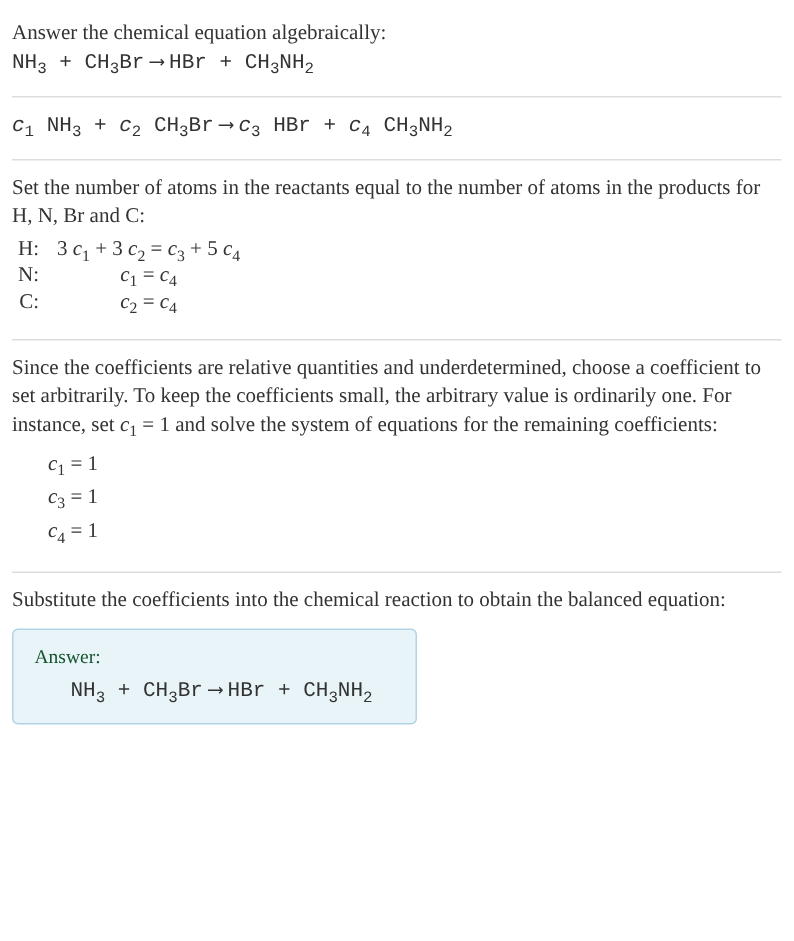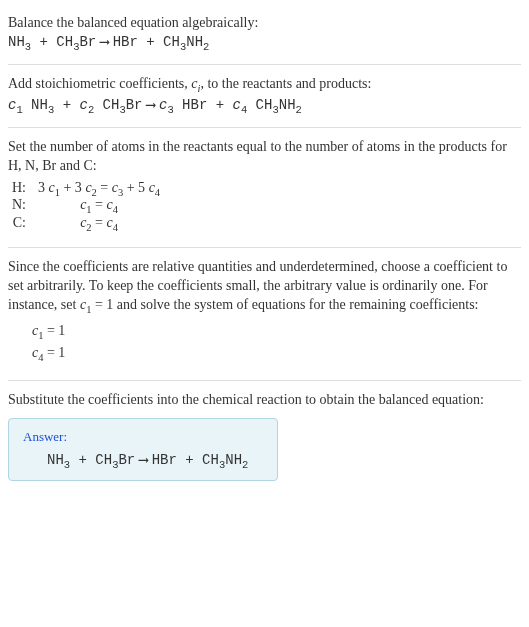--- a/index.html
+++ b/index.html
@@ -49,21 +49,21 @@
     .answer-box {
       background: #e8f4f8;
       border: 1px solid #b0d4e3;
       border-radius: 4px;
       padding: 10px 14px;
       margin-top: 8px;
       display: inline-block;
       min-width: 270px;
     }
     .answer-label {
-      color: #1d4ed8;
+      color: #14532d;
       font-size: 13px;
       margin-bottom: 6px;
     }
     .answer-eq {
       padding-left: 24px;
     }
     sub {
       font-size: 0.75em;
     }
     .chem {
@@ -76,28 +76,27 @@
       font-style: italic;
     }
     p {
       line-height: 1.35;
     }
   </style>
 </head>
 <body>
 
 <div class="section">
-  <p>Balance the balanced equation algebraically:</p>
+  <p>Answer the chemical equation algebraically:</p>
   <p class="chem">NH<sub>3</sub> + CH<sub>3</sub>Br<span class="arrow">⟶</span>HBr + CH<sub>3</sub>NH<sub>2</sub></p>
 </div>
 
 <hr>
 
 <div class="section">
-  <p><span>Add stoichiometric coefficients, </span><span class="ital">c<sub>i</sub></span><span>, to the reactants and products:</span></p>
   <p class="chem"><span class="ital">c</span><sub>1</sub> NH<sub>3</sub> + <span class="ital">c</span><sub>2</sub> CH<sub>3</sub>Br<span class="arrow">⟶</span><span class="ital">c</span><sub>3</sub> HBr + <span class="ital">c</span><sub>4</sub> CH<sub>3</sub>NH<sub>2</sub></p>
 </div>
 
 <hr>
 
 <div class="section">
   <p>Set the number of atoms in the reactants equal to the number of atoms in the products for H, N, Br and C:</p>
   <table class="equation-table">
     <tbody>
         <tr>
@@ -115,20 +114,21 @@
   </tbody>
     </table>
 </div>
 
 <hr>
 
 <div class="section">
   <p>Since the coefficients are relative quantities and underdetermined, choose a coefficient to set arbitrarily. To keep the coefficients small, the arbitrary value is ordinarily one. For instance, set <span class="ital">c</span><sub>1</sub> = 1 and solve the system of equations for the remaining coefficients:</p>
   <div class="coeff-list">
     <div><span class="ital">c</span><sub>1</sub> = 1</div>
+    <div><span class="ital">c</span><sub>3</sub> = 1</div>
     <div><span class="ital">c</span><sub>4</sub> = 1</div>
   </div>
 </div>
 
 <hr>
 
 <div class="section">
   <p>Substitute the coefficients into the chemical reaction to obtain the balanced equation:</p>
   <div class="answer-box">
     <div class="answer-label">Answer:</div>

